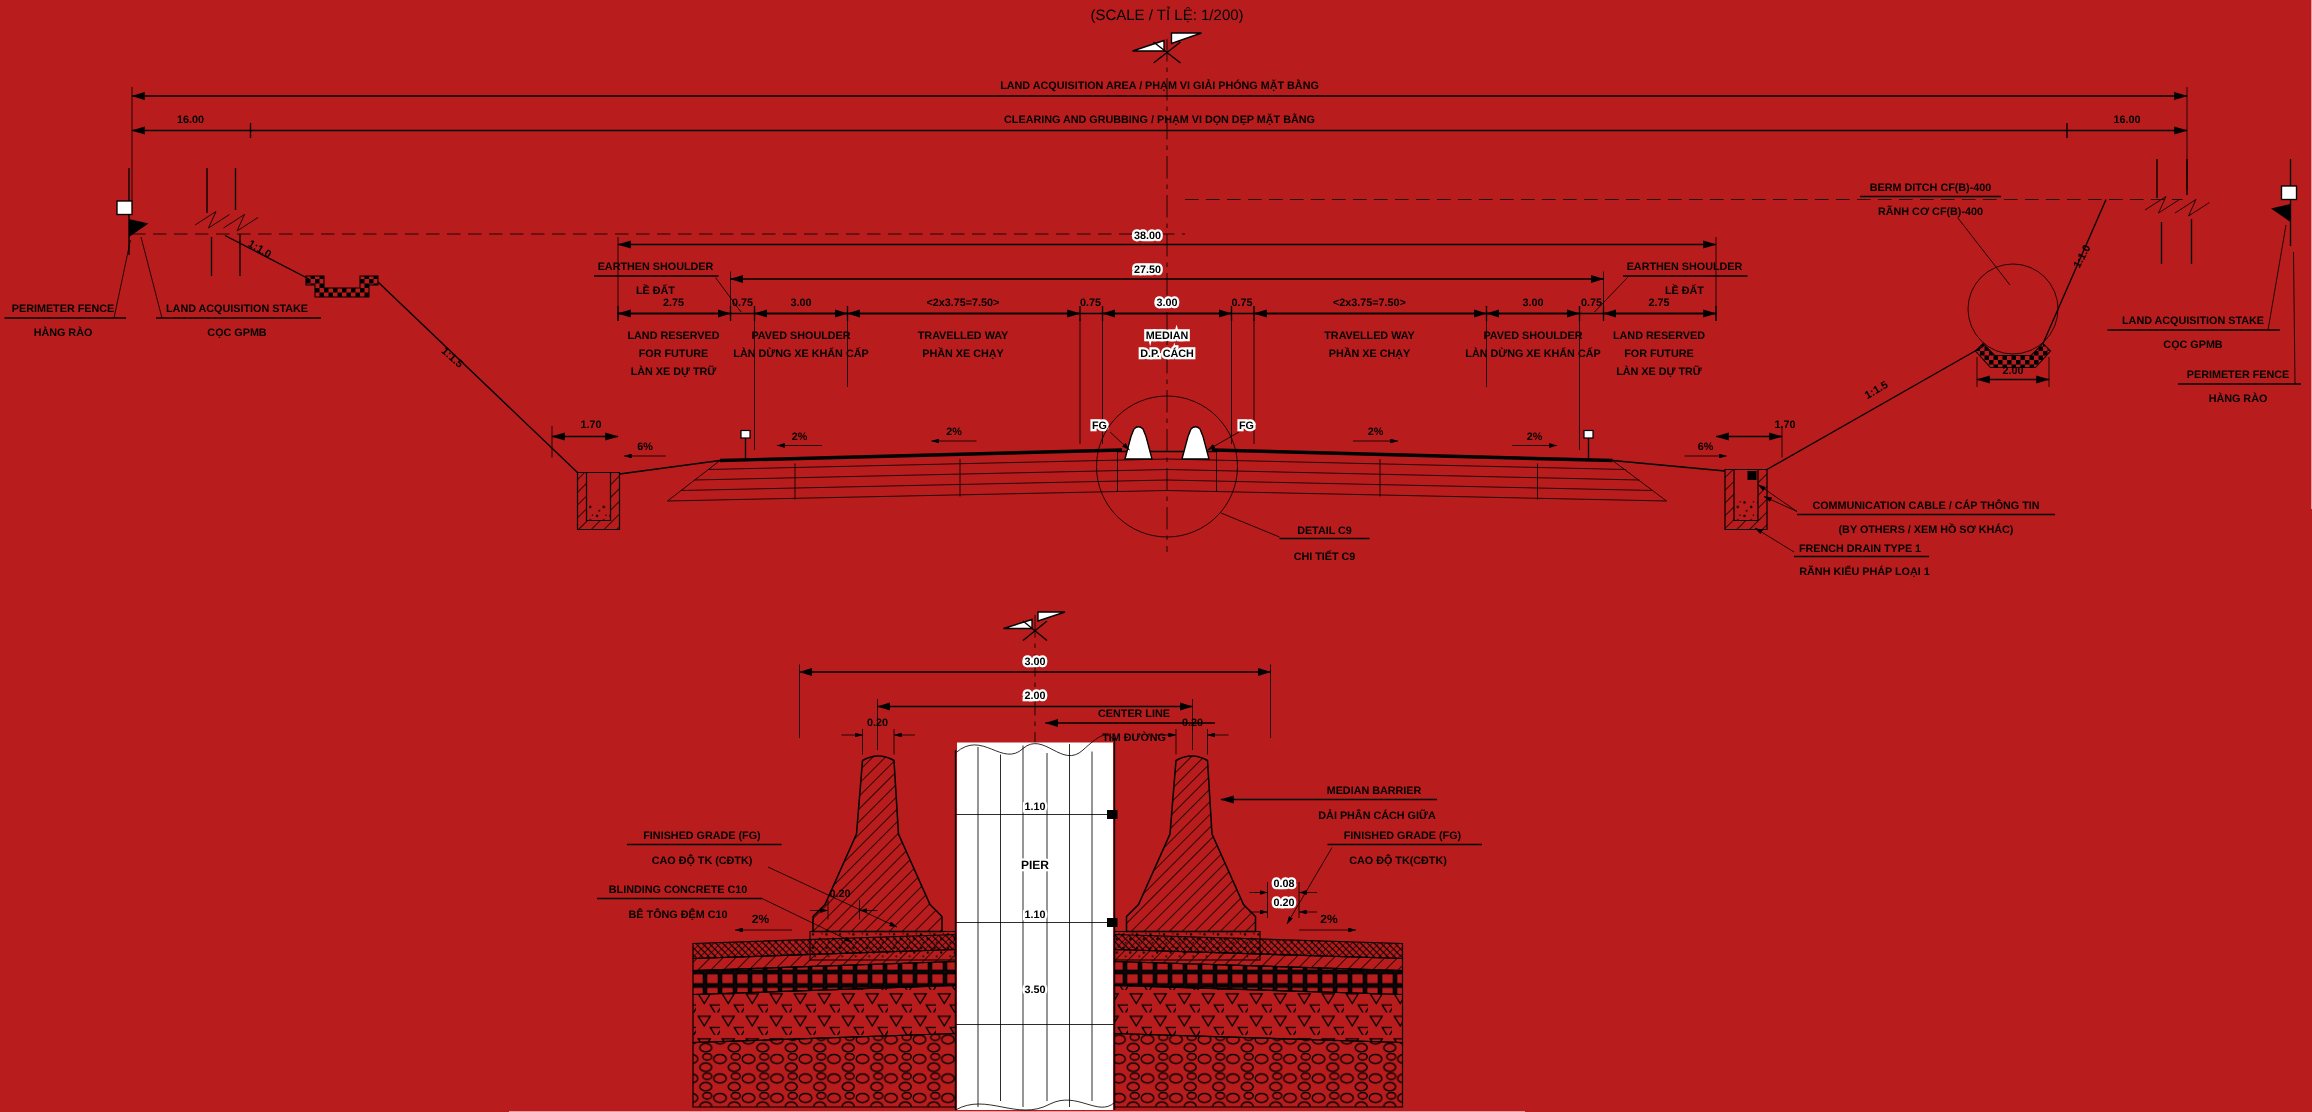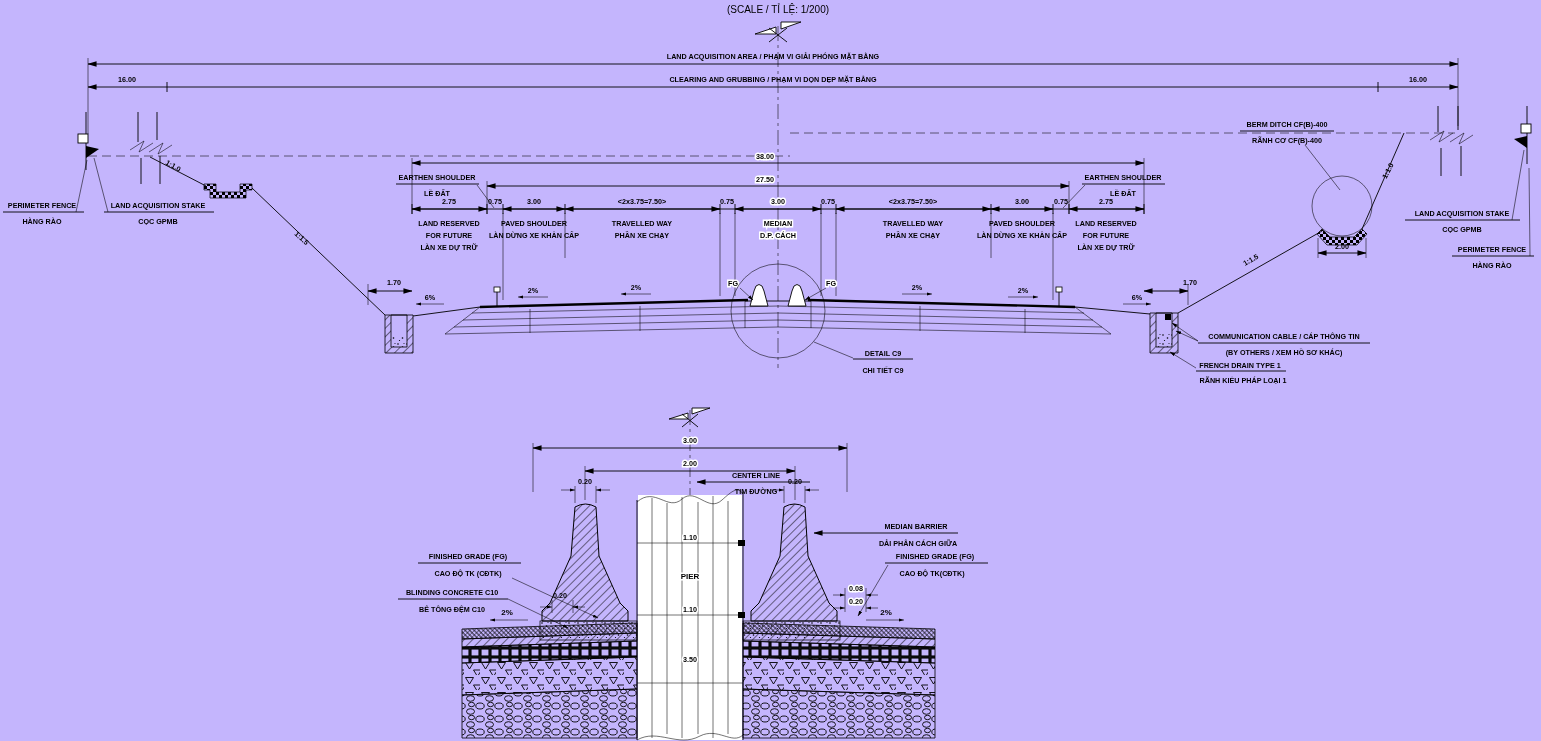--- a/index.html
+++ b/index.html
@@ -1,16 +1,16 @@
 <!DOCTYPE html>
 <html><head>
 <meta charset="utf-8">
 <style>
   html,body{margin:0;padding:0;background:#ffffff;}
-  .sheet{width:1541px;height:741px;position:relative;background:#c4b5fd;overflow:hidden;}
+  .sheet{width:1541px;height:741px;position:relative;background:#b91c1c;overflow:hidden;}
   svg text{font-family:"Liberation Sans",sans-serif;fill:#000;text-anchor:middle;}
   .t7{font-size:7.2px;font-weight:bold;}
   .t8{font-size:8px;font-weight:bold;}
   .t10{font-size:10px;font-weight:normal;}
   .halo{paint-order:stroke;stroke:#fff;stroke-width:3px;}
   .ln{stroke:#000;stroke-width:0.9;fill:none;}
   .thin{stroke:#000;stroke-width:0.55;fill:none;}
   .thick{stroke:#000;stroke-width:2.3;fill:none;}
   .dash{stroke-dasharray:9 5;}
   .cl{stroke-dasharray:15 4 3 4;}

